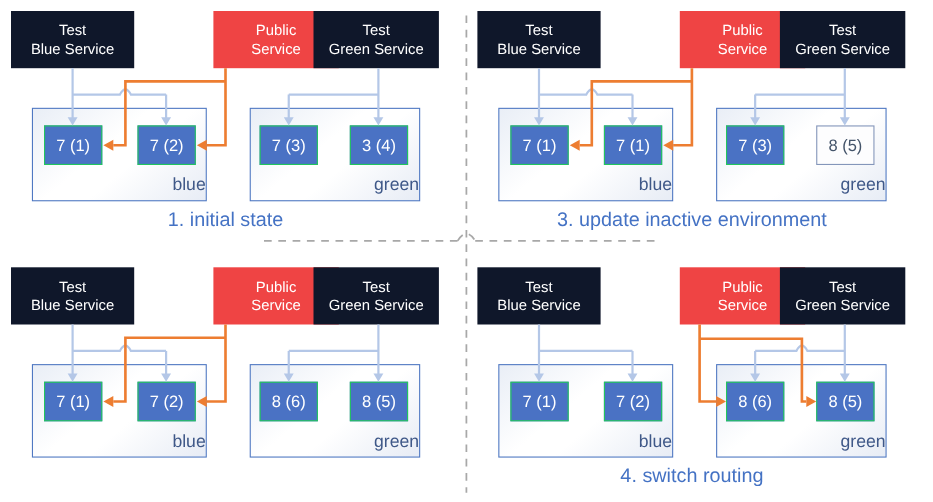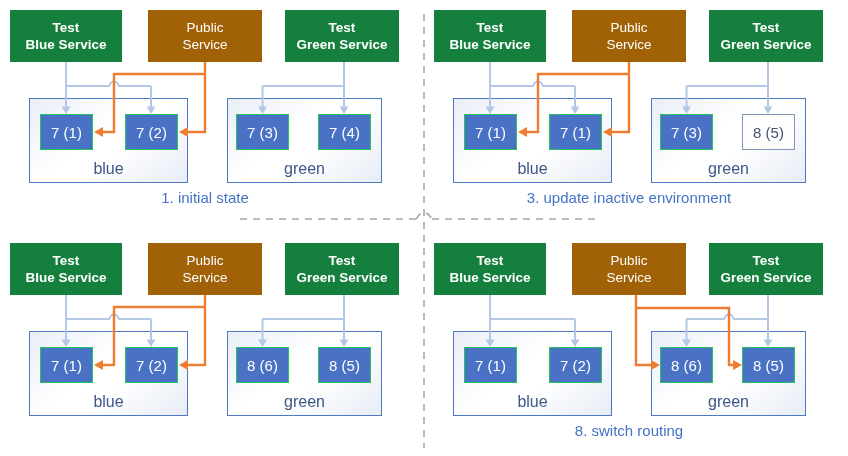--- a/index.html
+++ b/index.html
@@ -3,35 +3,35 @@
 <meta charset="utf-8">
 <style>
   html,body { margin:0; padding:0; background:#ffffff; font-family:"Liberation Sans", sans-serif; }
   .canvas { position:relative; width:848px; height:456px; background:#ffffff; overflow:hidden; }
 
   .panel { position:absolute; width:424px; height:215px; }
 
   .svc { position:absolute; top:2px; height:52px; display:flex; flex-direction:column;
          align-items:center; justify-content:center; color:#ffffff; font-size:13.5px;
          line-height:17px; text-align:center; }
-  .svc.light  { background:#15803d;font-weight:bold; }
-  .svc.public { background:#a16207; }
+  .svc.light  { background:#0f172a; }
+  .svc.public { background:#ef4444;margin-left:46px; }
 
   .env { position:absolute; top:90px; height:83px; border:1.5px solid #4f78c2;
          background:linear-gradient(140deg,#e9eef6 0%,#ffffff 42%,#ffffff 58%,#e7ecf5 100%); }
-  .env-label { position:absolute; left:0; bottom:4px; width:100%; text-align:center;
+  .env-label { position:absolute; left:0; bottom:4px; width:100%; text-align:right;
                color:#3f5888; font-size:16px; }
 
   .pod { position:absolute; top:106px; width:53px; height:36px; background:#4a72c4;
          border:1px solid #22c55e; box-sizing:border-box; color:#ffffff;
          display:flex; align-items:center; justify-content:center; font-size:15px; }
   .pod.outlined { background:#fdfdfe; color:#44546a; border:1.5px solid #8496ba; }
 
   .caption { position:absolute; top:181px; left:0; width:410px; text-align:center;
-             color:#4472c4; font-size:15px; }
+             color:#4472c4; font-size:18px; }
 
   .arrows, .divider { position:absolute; left:0; top:0; pointer-events:none; }
 </style>
 </head>
 <body>
 
 <div class="canvas">
 
   <svg class="divider" width="848" height="456" viewBox="0 0 848 456">
     <g stroke="#a8a8a8" stroke-width="1.6" fill="none" stroke-dasharray="7 6">
@@ -59,21 +59,21 @@
     <div class="env" style="left:29px;width:157px">
       <div class="env-label">blue</div>
     </div>
     <div class="env" style="left:227px;width:153px">
       <div class="env-label">green</div>
     </div>
 
     <div class="pod" style="left:40px">7 (1)</div>
     <div class="pod" style="left:125px">7 (2)</div>
     <div class="pod" style="left:236px">7 (3)</div>
-    <div class="pod" style="left:318px">7 (4)</div>
+    <div class="pod" style="left:318px">3 (4)</div>
 
     <svg class="arrows" width="424" height="215" viewBox="0 0 424 215">
       <g stroke="#b4c7e7" stroke-width="2" fill="none">
         <path d="M66 54 V99.5"></path>
         <path d="M66 78 H109 Q114 68.5 119 78 H151"></path>
         <path d="M151 78 V99.5"></path>
         <path d="M344 54 V99.5"></path>
         <path d="M344 78 H262.5"></path>
         <path d="M262.5 78 V99.5"></path>
       </g>
@@ -247,16 +247,16 @@
       <g stroke="#ed7d31" stroke-width="2.4" fill="none">
         <path d="M212 54 V124 H227"></path>
         <path d="M212 67 H305 V124 H309"></path>
       </g>
       <g fill="#ed7d31">
         <polygon points="227,119 227,129 236,124"></polygon>
         <polygon points="309,119 309,129 318,124"></polygon>
       </g>
     </svg>
 
-    <div class="caption">8. switch routing</div>
+    <div class="caption">4. switch routing</div>
   </div>
 
 </div>
 
 </body></html>

